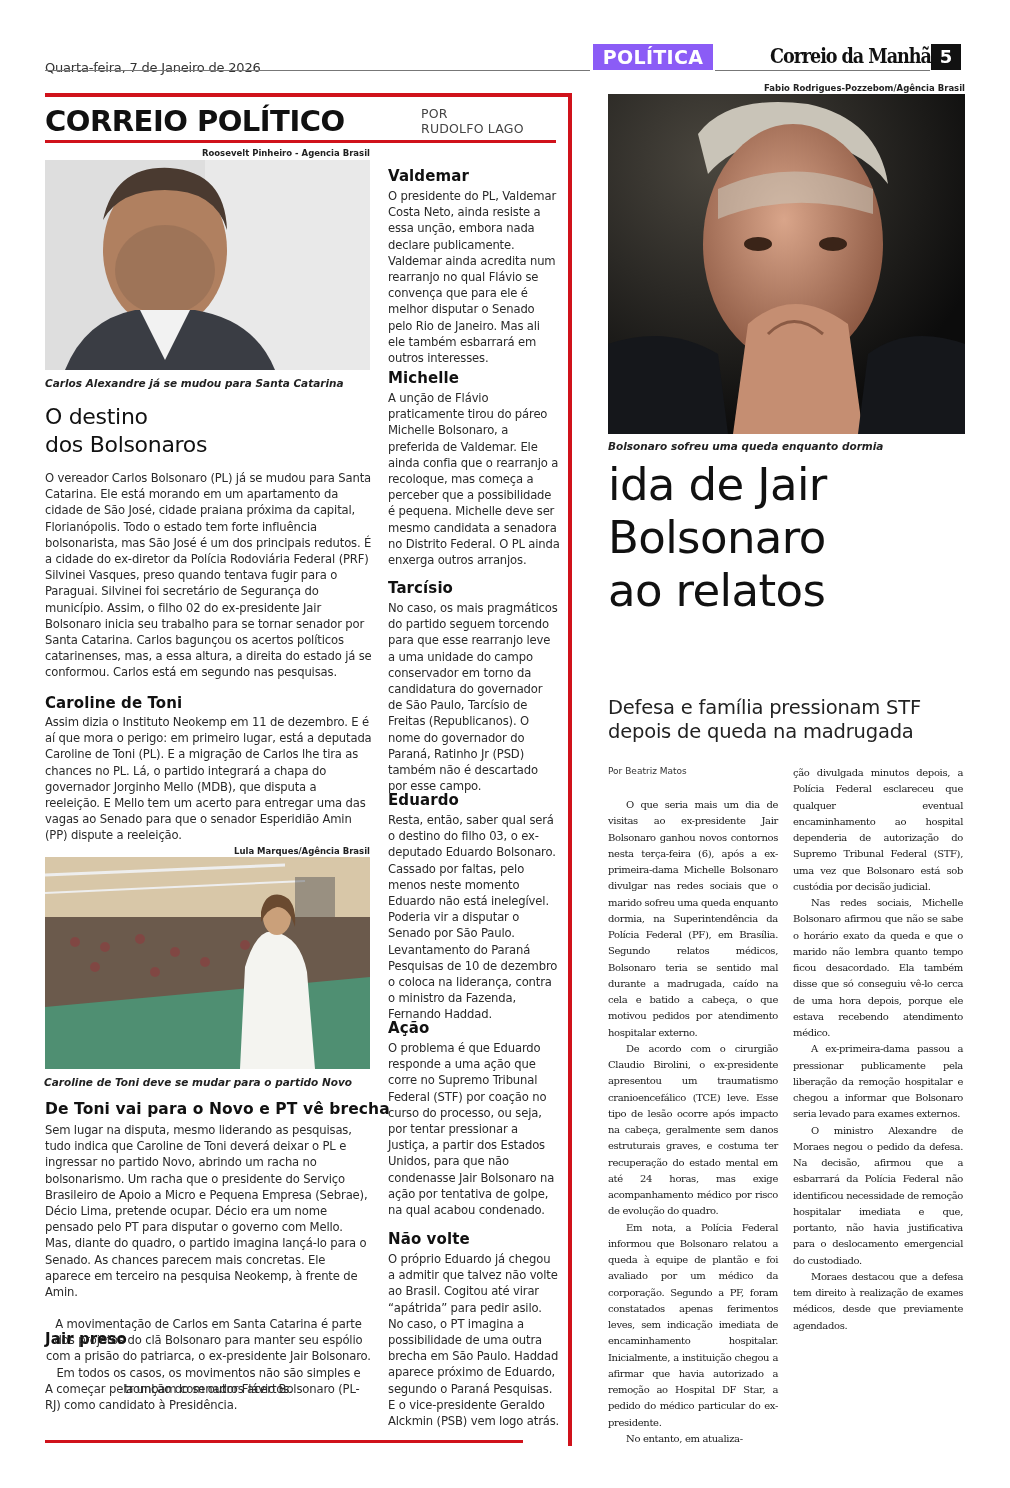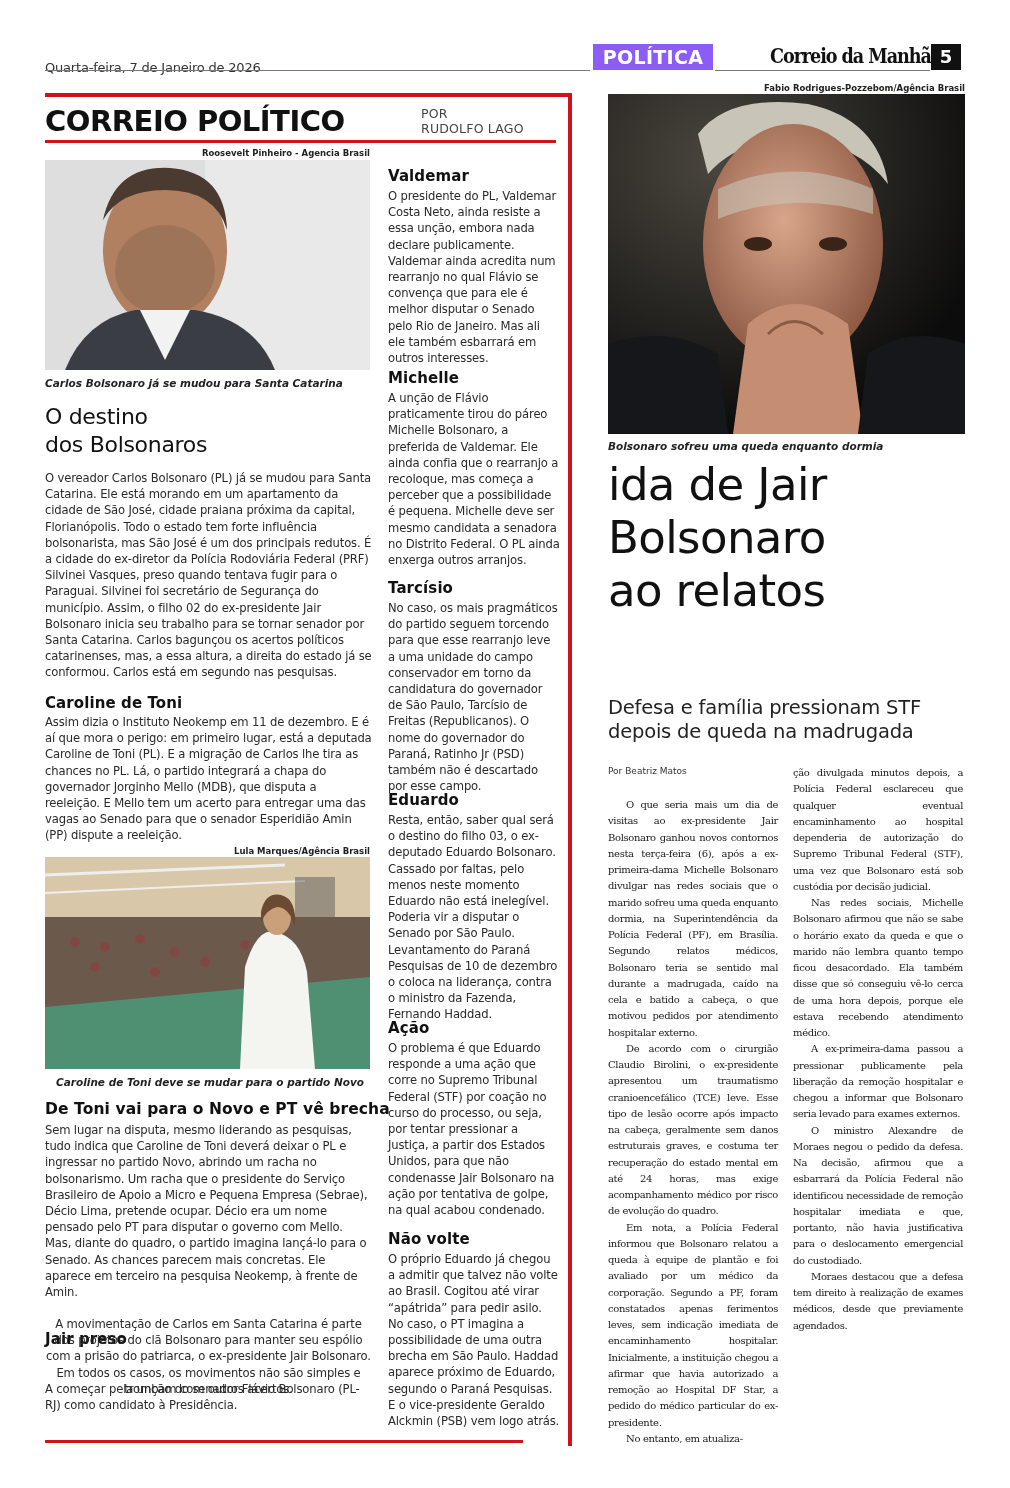--- a/index.html
+++ b/index.html
@@ -77,21 +77,21 @@
   <svg width="325" height="210" viewBox="0 0 325 210">
     <rect x="0" y="0" width="325" height="210" fill="#dedede"></rect>
     <rect x="160" y="0" width="165" height="210" fill="#e9e9e9"></rect>
     <ellipse cx="120" cy="90" rx="62" ry="78" fill="#b08060"></ellipse>
     <path d="M58 60 Q70 5 125 8 Q180 12 182 70 Q170 30 120 30 Q75 30 58 60Z" fill="#4a3a30"></path>
     <ellipse cx="120" cy="110" rx="50" ry="45" fill="#8a6650" opacity="0.45"></ellipse>
     <path d="M20 210 Q40 160 90 150 L150 150 Q210 160 230 210Z" fill="#3a3d44"></path>
     <path d="M95 150 L120 200 L145 150Z" fill="#f2f2f2"></path>
   </svg>
 </div>
-<div class="caption" style="left:45px; top:377px;">Carlos Bolsonaro já se mudou para Santa Catarina</div>
+<div class="caption" style="left:45px; top:377px;">Carlos Alexandre já se mudou para Santa Catarina</div>
 
 <div class="lead-head">
   <div>O destino</div>
   <div>dos Bolsonaros</div>
 </div>
 <div class="body-sans" style="left:45px; top:470px; width:327px;">O vereador Carlos Bolsonaro (PL) já se mudou para Santa Catarina. Ele está morando em um apartamento da cidade de São José, cidade praiana próxima da capital, Florianópolis. Todo o estado tem forte influência bolsonarista, mas São José é um dos principais redutos. É a cidade do ex-diretor da Polícia Rodoviária Federal (PRF) Silvinei Vasques, preso quando tentava fugir para o Paraguai. Silvinei foi secretário de Segurança do município. Assim, o filho 02 do ex-presidente Jair Bolsonaro inicia seu trabalho para se tornar senador por Santa Catarina. Carlos bagunçou os acertos políticos catarinenses, mas, a essa altura, a direita do estado já se conformou. Carlos está em segundo nas pesquisas.</div>
 
 <div class="subhead" style="left:45px; top:694px;">Caroline de Toni</div>
 <div class="body-sans" style="left:45px; top:714px; width:327px;">Assim dizia o Instituto Neokemp em 11 de dezembro. E é aí que mora o perigo: em primeiro lugar, está a deputada Caroline de Toni (PL). E a migração de Carlos lhe tira as chances no PL. Lá, o partido integrará a chapa do governador Jorginho Mello (MDB), que disputa a reeleição. E Mello tem um acerto para entregar uma das vagas ao Senado para que o senador Esperidião Amin (PP) dispute a reeleição.</div>
 
@@ -113,21 +113,21 @@
         <circle cx="160" cy="105" r="5"></circle>
         <circle cx="200" cy="88" r="5"></circle>
     </g>
     <polygon points="0,150 325,120 325,212 0,212" fill="#4f8f72"></polygon>
     <rect x="250" y="20" width="40" height="40" fill="#5a5a5a" opacity="0.5"></rect>
     <path d="M195 212 L200 110 Q212 70 230 75 Q255 80 262 115 L270 212Z" fill="#f4f4f0"></path>
     <ellipse cx="232" cy="60" rx="14" ry="18" fill="#caa07a"></ellipse>
     <path d="M216 55 Q220 35 236 38 Q252 42 250 70 Q244 50 232 50 Q222 52 216 65Z" fill="#6a4a30"></path>
   </svg>
 </div>
-<div class="caption" style="left:56px; top:1076px;">Caroline de Toni deve se mudar para o partido Novo</div>
+<div class="caption" style="left:44px; top:1076px;">Caroline de Toni deve se mudar para o partido Novo</div>
 
 <div class="subhead" style="left:45px; top:1100px; font-size:15.5px;">De Toni vai para o Novo e PT vê brecha</div>
 <div class="body-sans" style="left:45px; top:1122px; width:327px;">Sem lugar na disputa, mesmo liderando as pesquisas, tudo indica que Caroline de Toni deverá deixar o PL e ingressar no partido Novo, abrindo um racha no bolsonarismo. Um racha que o presidente do Serviço Brasileiro de Apoio a Micro e Pequena Empresa (Sebrae), Décio Lima, pretende ocupar. Décio era um nome pensado pelo PT para disputar o governo com Mello. Mas, diante do quadro, o partido imagina lançá-lo para o Senado. As chances parecem mais concretas. Ele aparece em terceiro na pesquisa Neokemp, à frente de Amin.</div>
 
 <div class="subhead" style="left:45px; top:1296px;margin-top:34px;">Jair preso</div>
 <div class="body-sans" style="left:45px; top:1316px; width:327px;text-align:center;">A movimentação de Carlos em Santa Catarina é parte dos projetos do clã Bolsonaro para manter seu espólio com a prisão do patriarca, o ex-presidente Jair Bolsonaro. Em todos os casos, os movimentos não são simples e trombam com outros acertos.</div>
 <div class="body-sans" style="left:45px; top:1381px; width:327px;">A começar pela unção do senador Flávio Bolsonaro (PL-RJ) como candidato à Presidência.</div>
 
 <div class="mid" style="top:156px;margin-top:11px;">
   <span class="subhead">Valdemar</span>

